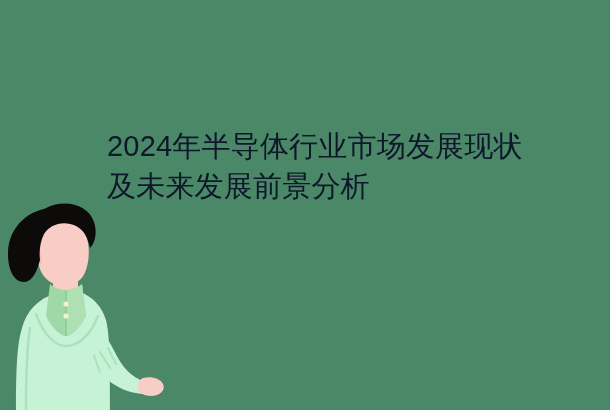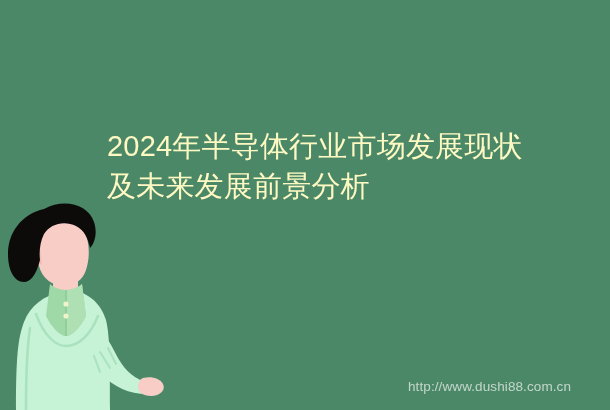--- a/index.html
+++ b/index.html
@@ -15,21 +15,21 @@
     background: #4b8868;
     font-family: "Liberation Sans", "DejaVu Sans", sans-serif;
     -webkit-font-smoothing: antialiased;
   }
   #headline {
     position: absolute;
     left: 107px;
     top: 126px;
     width: 440px;
     margin: 0;
-    color: #fef9c3;
+    color: #0f172a;
     font-size: 29px;
     line-height: 40px;
     font-weight: 400;
     letter-spacing: 0.2px;
     white-space: normal;
     word-break: break-all;
   }
   #illustration {
     position: absolute;
     left: 0;
@@ -85,15 +85,14 @@
 
     <path fill="#f7cdc6" d="M40 32 C 54 18, 76 18, 84 34 C 90 46, 90 62, 86 74 C 83 84, 74 90, 64 90 C 52 90, 42 82, 39 70 C 35 56, 34 42, 40 32 Z"></path>
 
     <path fill="#f2bdb6" d="M40 52 C 34 50, 30 54, 31 60 C 32 67, 38 70, 42 68 Z"></path>
 
     <path fill="#0d0b0a" d="M44 13 C 64 2, 88 8, 94 26 C 98 38, 94 48, 90 52 C 88 42, 84 34, 76 30 C 64 24, 50 28, 44 38 C 40 46, 39 56, 40 64 C 36 80, 30 86, 24 86 C 14 86, 8 74, 8 58 C 8 36, 22 18, 44 13 Z"></path>
   </svg>
 
   <h1 id="headline">2024年半导体行业市场发展现状及未来发展前景分析</h1>
 
-  <div id="watermark">http://www.dushi88.com.cn</div>
 
 </div>
 
 </body></html>

